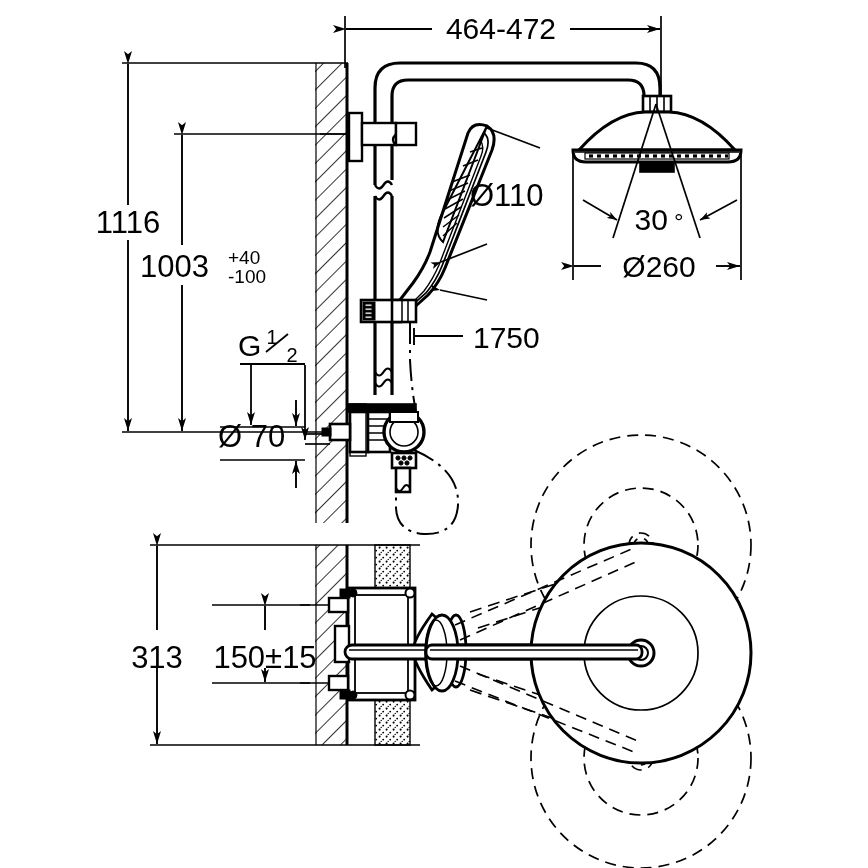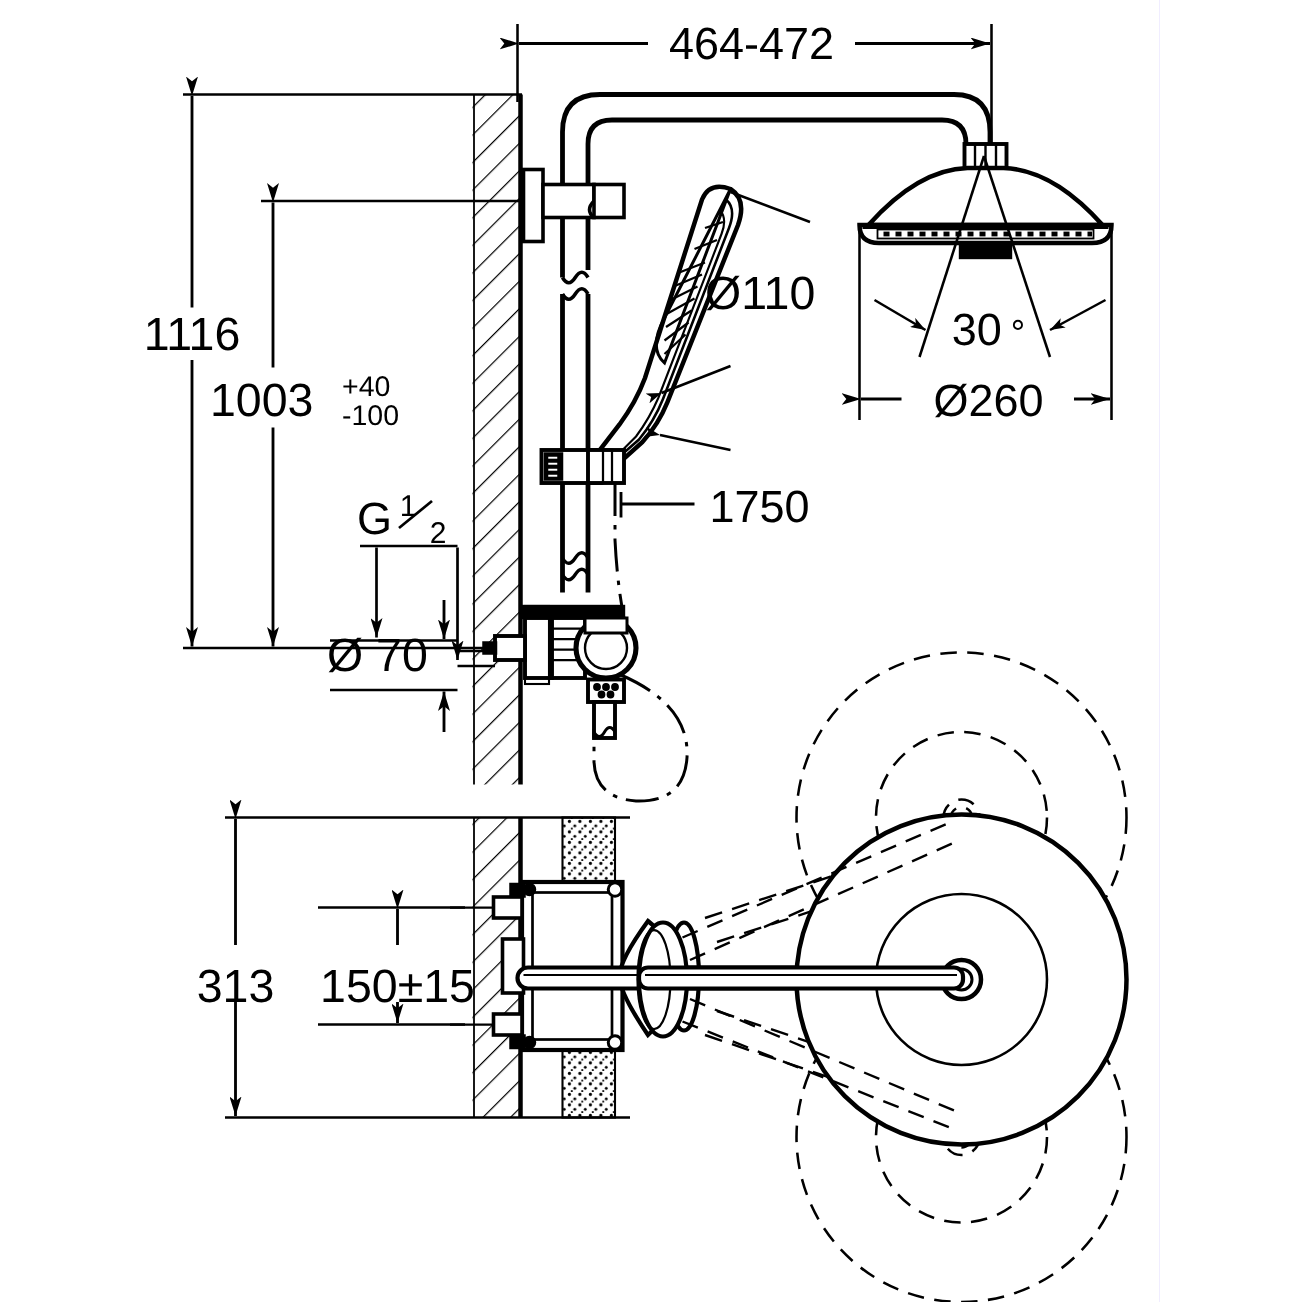--- a/index.html
+++ b/index.html
@@ -1,18 +1,18 @@
 <!DOCTYPE html>
 <html><head>
 <meta charset="utf-8">
 <title>Technical Drawing</title>
 <style>
   html,body{margin:0;padding:0;background:#ffffff;}
   body{width:868px;height:868px;font-family:"Liberation Sans",sans-serif;}
-  #stage{position:relative;width:773px;height:868px;overflow:hidden;background:#c4b5fd;}
+  #stage{position:relative;width:868px;height:868px;overflow:hidden;background:#c4b5fd;}
   svg{display:block;}
   .dimtext{font-family:"Liberation Sans",sans-serif;fill:#000;}
 </style>
 </head>
 <body>
 
 <div id="stage">
 <svg width="868" height="868" viewBox="0 0 868 868" xmlns="http://www.w3.org/2000/svg">
 
   <defs>

